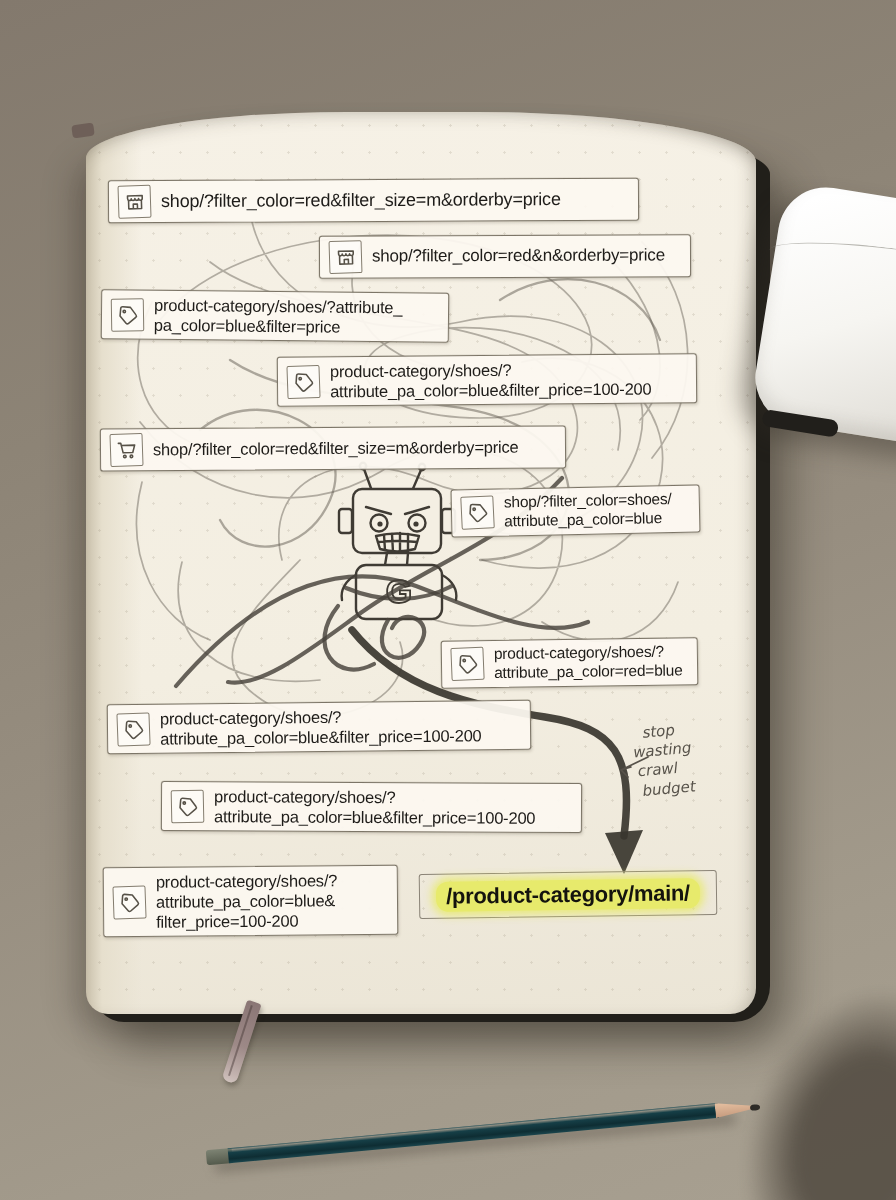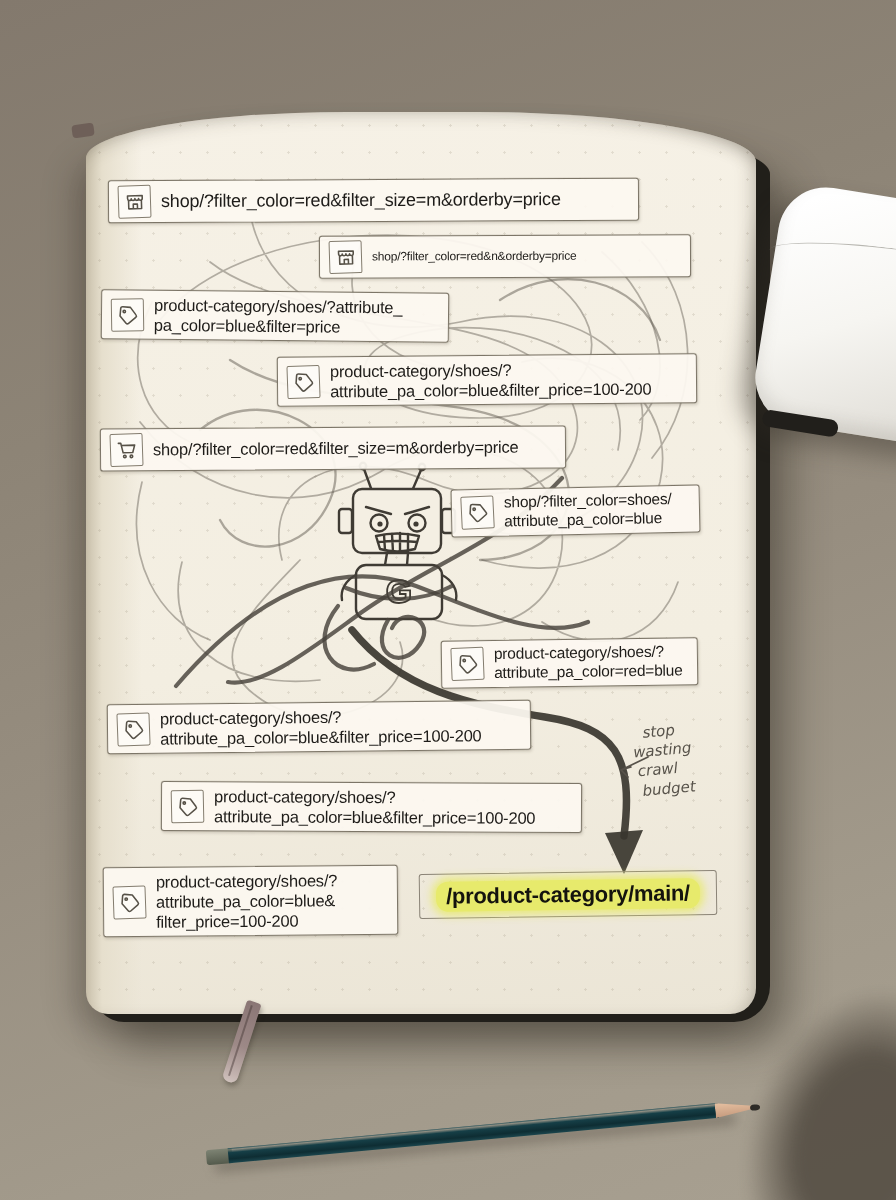--- a/index.html
+++ b/index.html
@@ -188,21 +188,21 @@
         <span class="url-line">shop/?filter_color=red&amp;filter_size=m&amp;orderby=price</span>
       </span>
   </div>
 
   <div class="ubox" style="left:319px;top:235px;width:372px;transform:rotate(-0.2deg);">
     <span class="icon-frame">
         <svg class="bicon">
           <use href="#sym-store"></use>
         </svg>
       </span>
-    <span class="lines" style="font-size:12px;">
+    <span class="lines" style="font-size:17px;">
         <span class="url-line">shop/?filter_color=red&amp;n&amp;orderby=price</span>
       </span>
   </div>
 
   <div class="ubox" style="left:101px;top:291px;width:348px;transform:rotate(0.6deg);">
     <span class="icon-frame">
         <svg class="bicon">
           <use href="#sym-tag"></use>
         </svg>
       </span>

